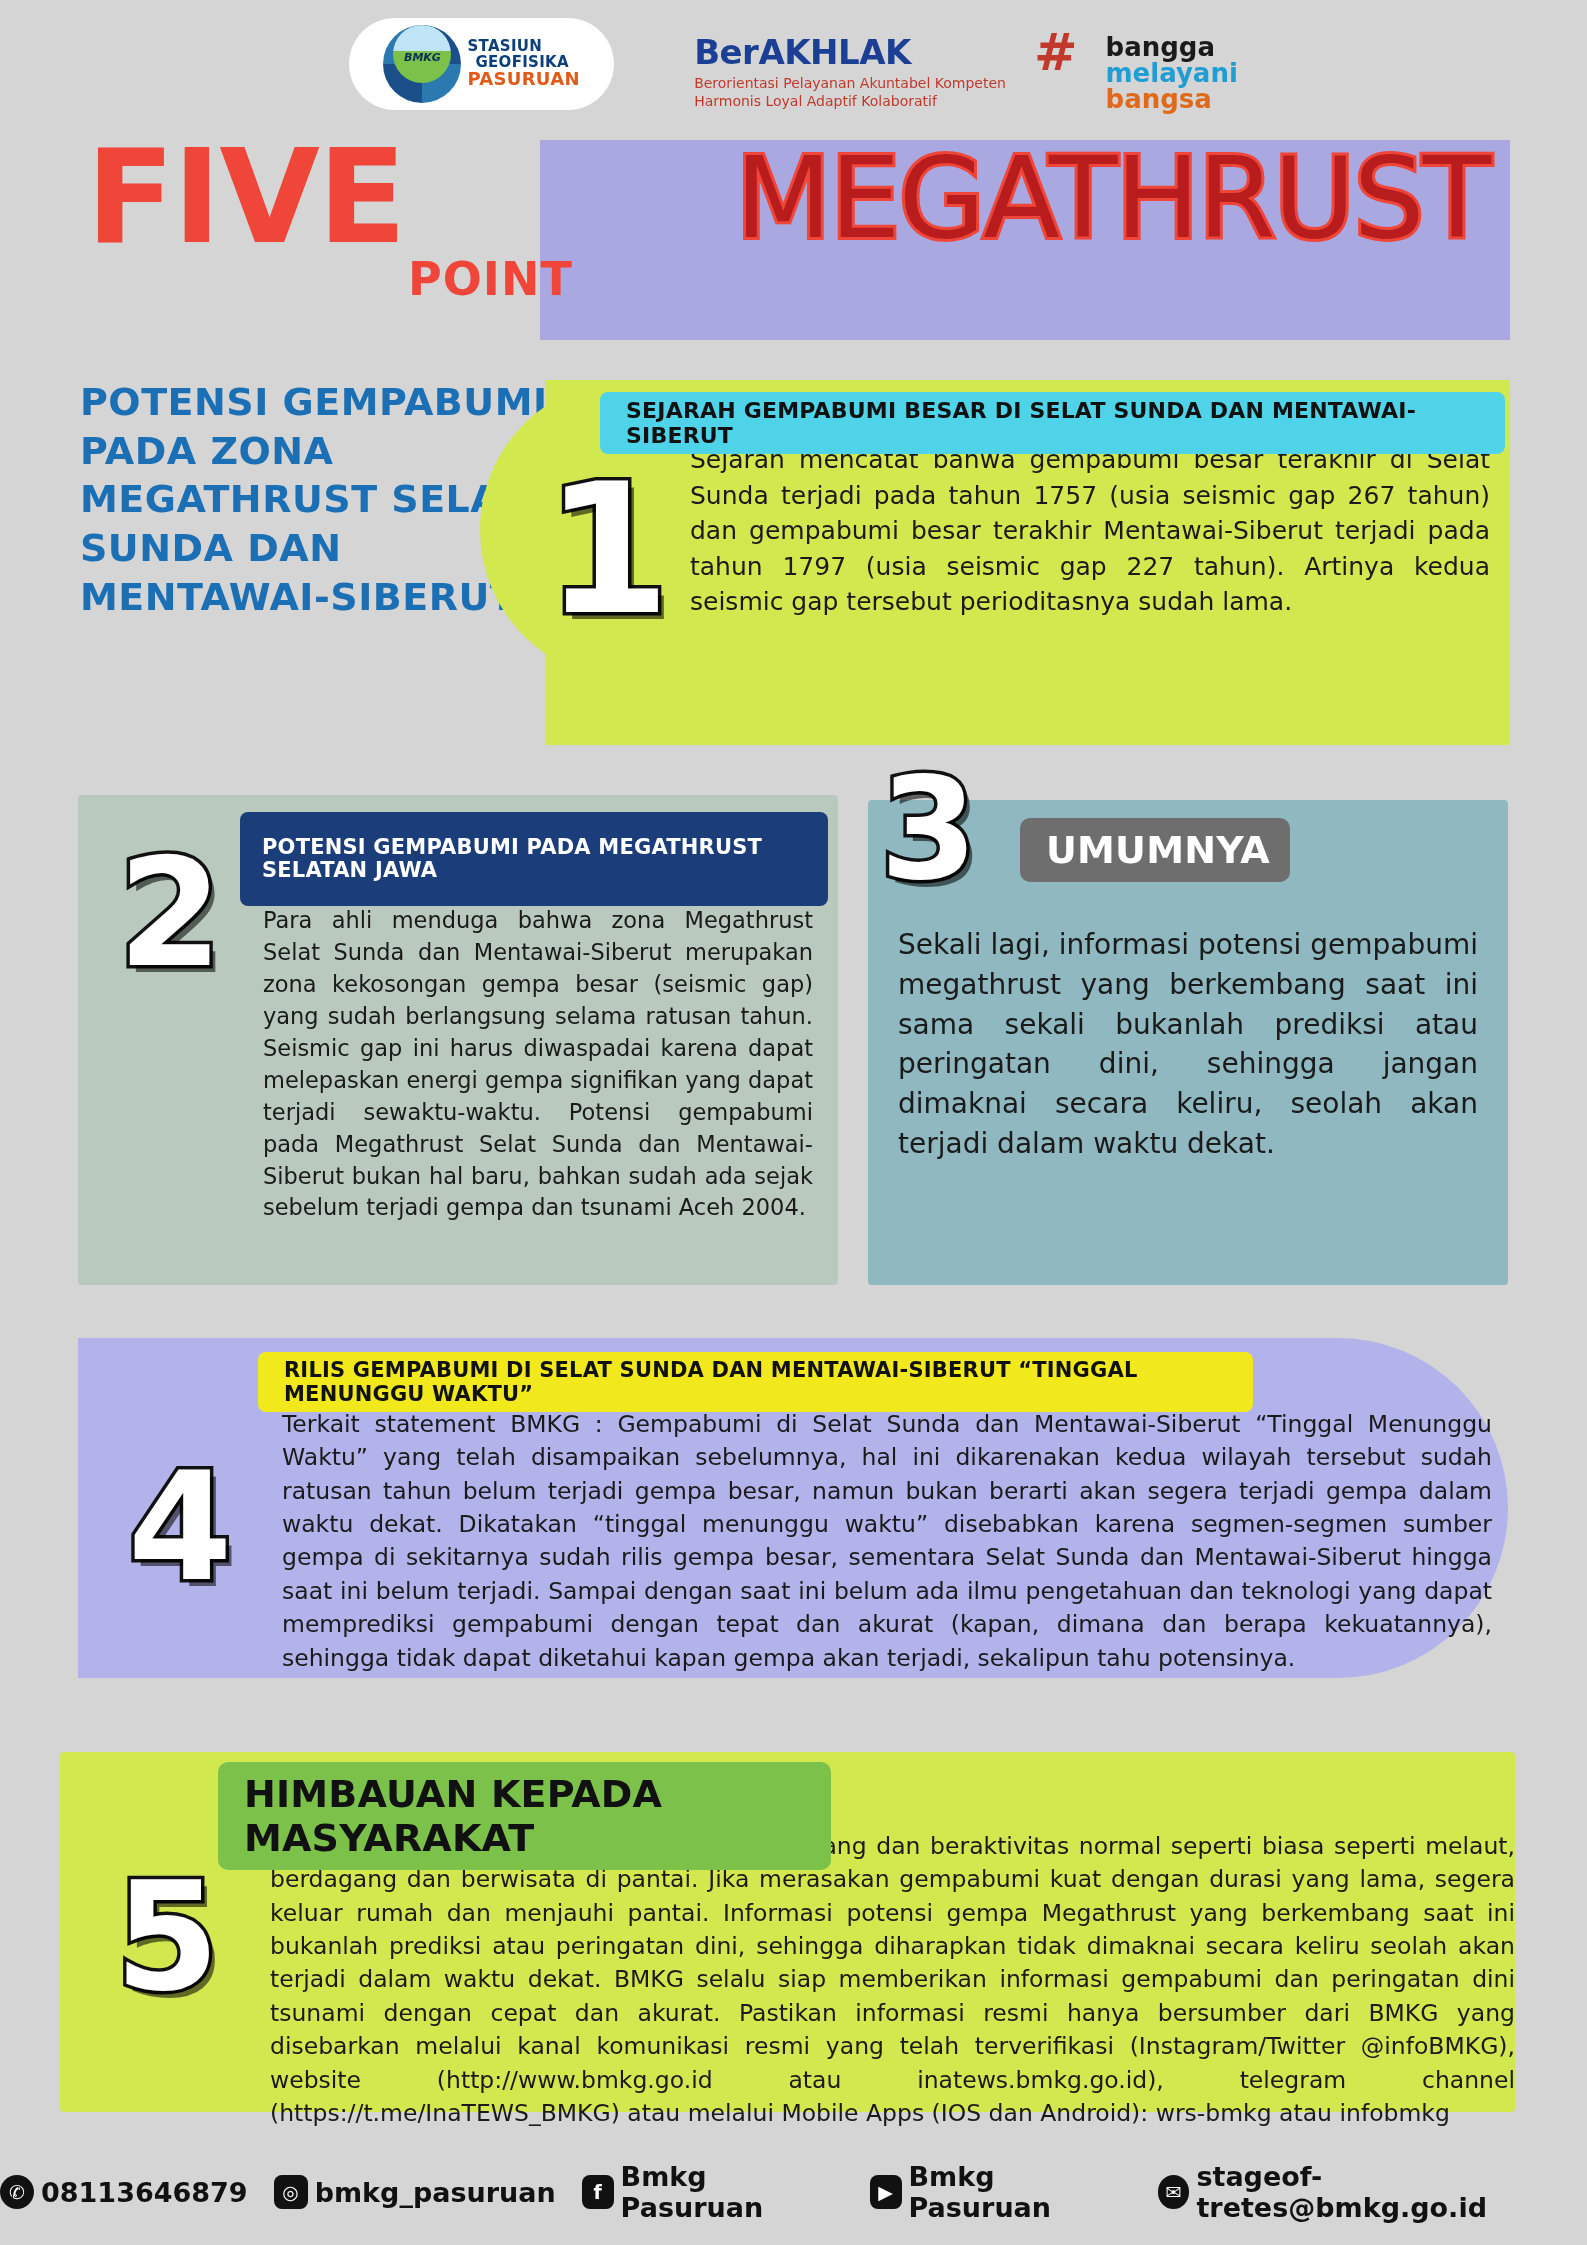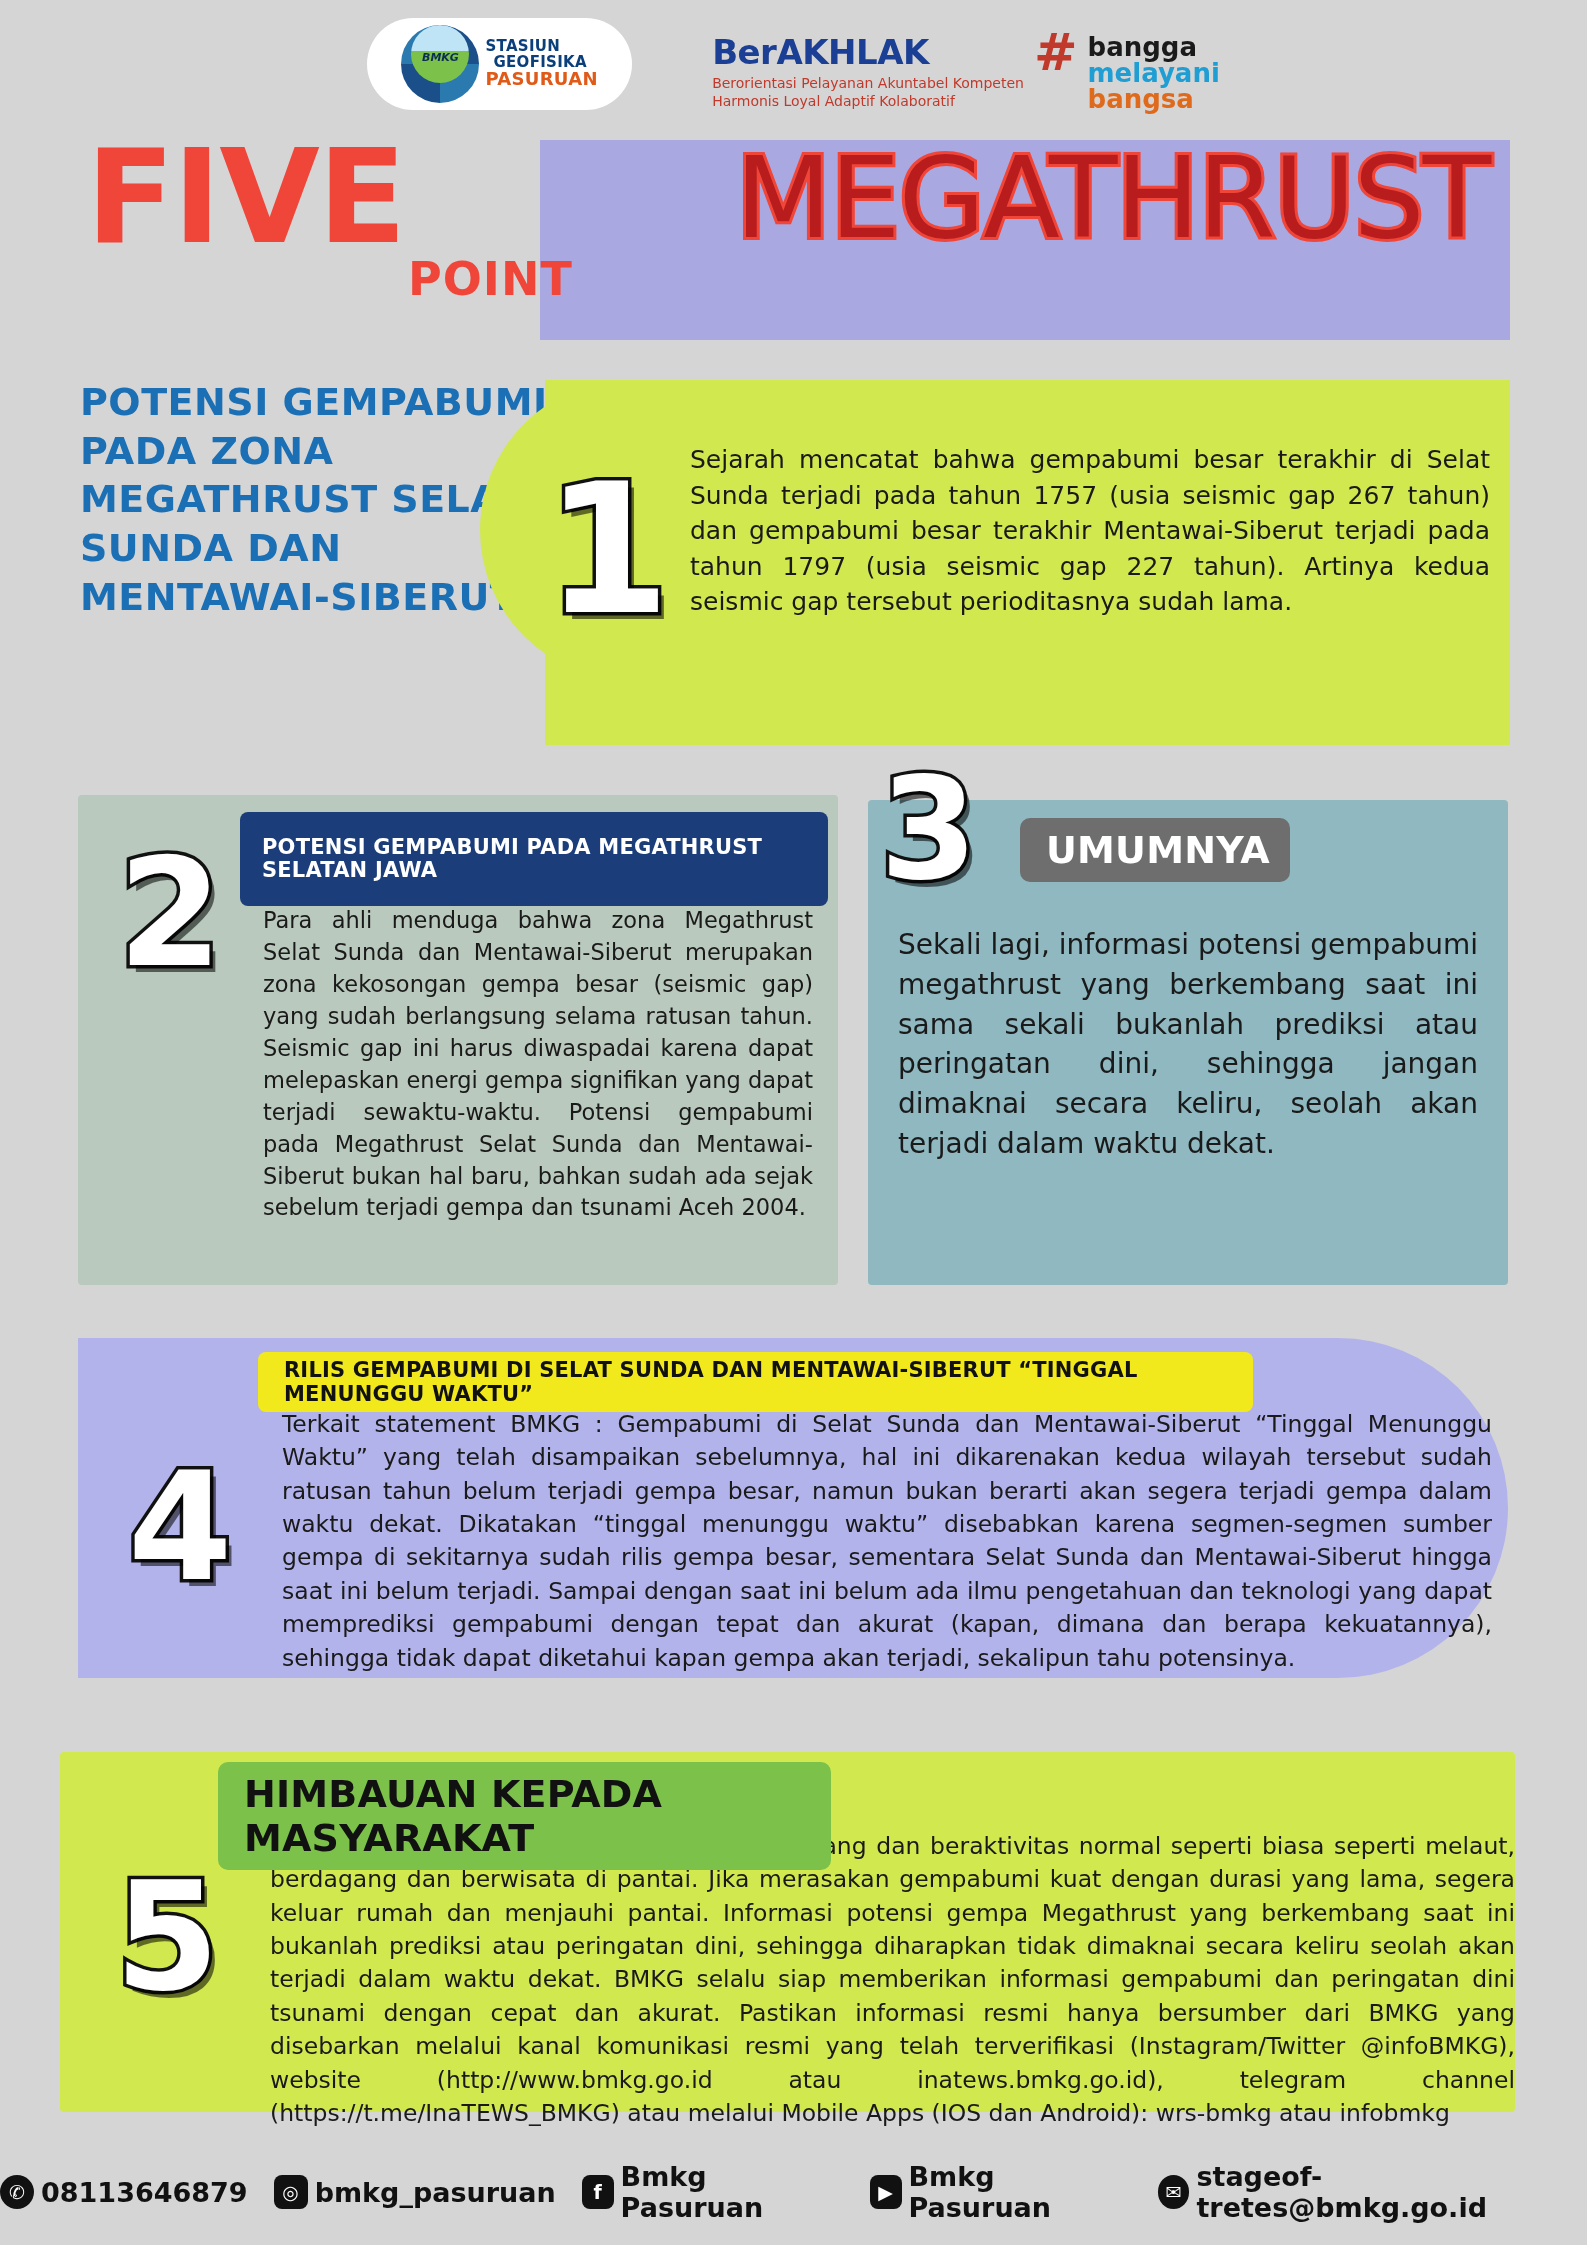--- a/index.html
+++ b/index.html
@@ -63,21 +63,21 @@
   }
   .bmkg-text {
     display: flex; flex-direction: column; justify-content: center;
     line-height: 1.05;
   }
   .bmkg-text .l1 { font-size: 15px; font-weight: bold; color: #0b3f7a; letter-spacing: .3px;}
   .bmkg-text .l2 { font-size: 15px; font-weight: bold; color: #0b3f7a; letter-spacing: .3px; margin-left: 8px;}
   .bmkg-text .l3 { font-size: 18px; font-weight: bold; color: #e05a18; letter-spacing: .3px;}
 
   .berakhlak {
-    display: flex; align-items: flex-start; gap: 10px; padding-top: 14px;
+    display: flex; align-items: flex-start; gap: 28px; padding-top: 14px;
   }
   .ber-left { display: flex; flex-direction: column; }
   .ber-title { font-size: 34px; font-weight: bold; color: #1b3f94; letter-spacing: -0.5px; }
   .ber-sub { font-size: 14px; color: #c0392b; line-height: 1.3; margin-top: 2px;}
   .ber-hash { font-size: 52px; color: #c0392b; font-weight: bold; line-height: .8; }
   .ber-right { display: flex; flex-direction: column; line-height: 1.0; padding-top: 2px;}
   .ber-right .r1 { font-size: 26px; font-weight: bold; color: #1a1a1a; }
   .ber-right .r2 { font-size: 26px; font-weight: bold; color: #1f9ed4; }
   .ber-right .r3 { font-size: 26px; font-weight: bold; color: #e06a1c; }
 
@@ -343,20 +343,21 @@
   </div>
 
   <div class="title-band"></div>
   <div class="five">FIVE</div>
   <div class="point">POINT</div>
   <div class="megathrust">MEGATHRUST</div>
   <div class="subtitle">POTENSI GEMPABUMI PADA ZONA MEGATHRUST SELAT SUNDA DAN MENTAWAI-SIBERUT</div>
 
   <div class="p1-circle"></div>
   <div class="p1-bg"></div>
+  <div class="hdr-pill p1-hdr">SEJARAH GEMPABUMI BESAR DI SELAT SUNDA DAN MENTAWAI-SIBERUT</div>
   <div class="num p1-num">1</div>
   <div class="body-txt p1-txt">Sejarah mencatat bahwa gempabumi besar terakhir di Selat Sunda terjadi pada tahun 1757 (usia seismic gap 267 tahun) dan gempabumi besar terakhir Mentawai-Siberut terjadi pada tahun 1797 (usia seismic gap 227 tahun). Artinya kedua seismic gap tersebut perioditasnya sudah lama.</div>
 
   <div class="p2-bg"></div>
   <div class="hdr-pill p2-hdr">POTENSI GEMPABUMI PADA MEGATHRUST SELATAN JAWA</div>
   <div class="num p2-num">2</div>
   <div class="body-txt p2-txt">Para ahli menduga bahwa zona Megathrust Selat Sunda dan Mentawai-Siberut merupakan zona kekosongan gempa besar (seismic gap) yang sudah berlangsung selama ratusan tahun. Seismic gap ini harus diwaspadai karena dapat melepaskan energi gempa signifikan yang dapat terjadi sewaktu-waktu. Potensi gempabumi pada Megathrust Selat Sunda dan Mentawai-Siberut bukan hal baru, bahkan sudah ada sejak sebelum terjadi gempa dan tsunami Aceh 2004.</div>
 
   <div class="p3-bg"></div>
   <div class="hdr-pill p3-hdr">UMUMNYA</div>

